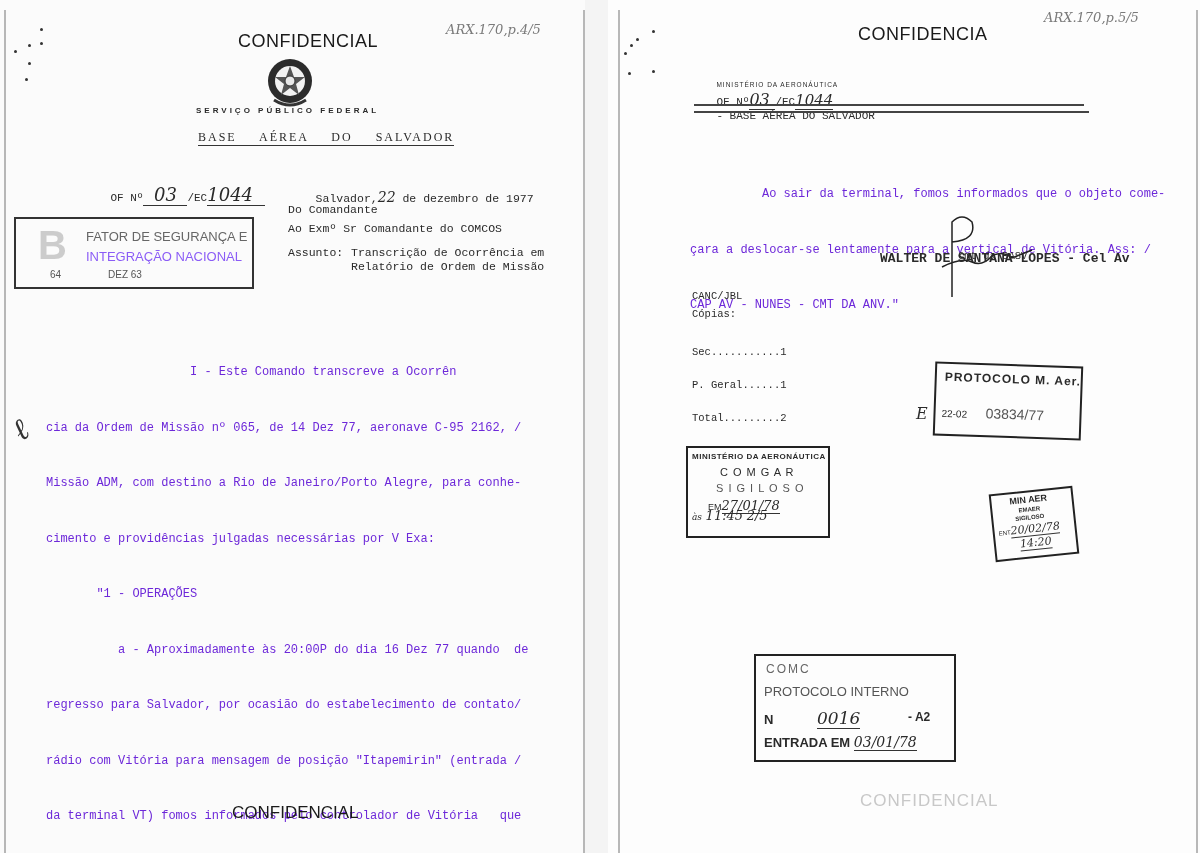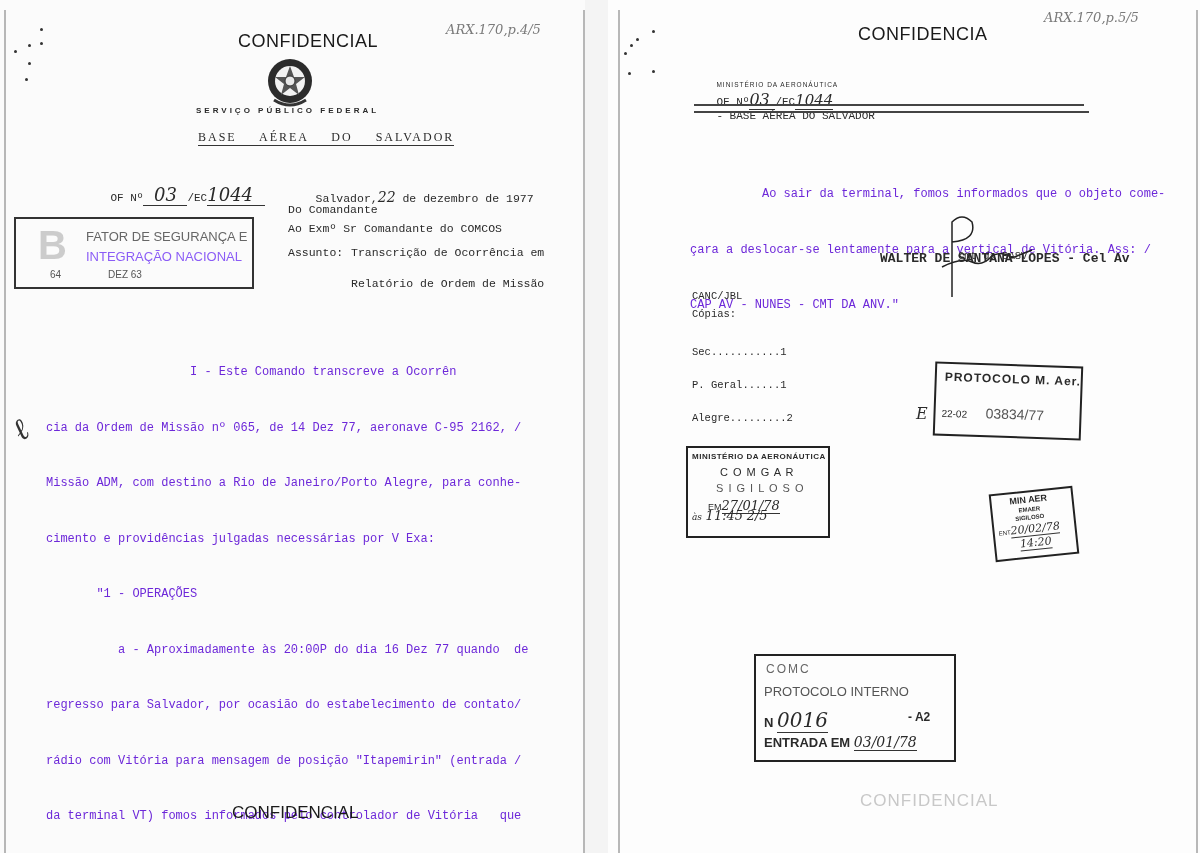--- a/index.html
+++ b/index.html
@@ -58,21 +58,21 @@
   </div>
 
   <div class="abs" style="left:288px;top:176px;font-size:11.5px;">
     <span>Salvador,</span><span class="ink" style="font-size:14px;">22</span><span> de dezembro de 1977</span>
   </div>
 
   <div class="abs" style="left:288px;top:203px;font-size:11.5px;">Do Comandante</div>
   <div class="abs" style="left:288px;top:222px;font-size:11.5px;">Ao Exmº Sr Comandante do COMCOS</div>
   <div class="abs" style="left:288px;top:246px;font-size:11.5px;">Assunto:</div>
   <div class="abs" style="left:351px;top:246px;font-size:11.5px;">Transcrição de Ocorrência em</div>
-  <div class="abs" style="left:351px;top:277px;font-size:11.5px;">Relatório de Ordem de Missão</div>
+  <div class="abs" style="left:351px;top:260px;font-size:11.5px;">Relatório de Ordem de Missão</div>
 
   <div class="stamp" style="left:14px;top:217px;width:236px;height:68px;border-color:#333;">
     <div class="ln" style="left:22px;top:4px;font-size:40px;color:#ccc;font-weight:bold;">B</div>
     <div class="ln" style="left:70px;top:10px;font-size:13px;color:#666;">FATOR DE SEGURANÇA E</div>
     <div class="ln" style="left:70px;top:30px;font-size:13px;color:#8b5cf6;">INTEGRAÇÃO NACIONAL</div>
     <div class="ln" style="left:34px;top:50px;font-size:10px;color:#555;">64</div>
     <div class="ln" style="left:92px;top:50px;font-size:10px;color:#555;">DEZ 63</div>
   </div>
 
   <div class="abs ink" style="left:14px;top:412px;font-size:30px;color:#333;transform:rotate(-35deg);">ℓ</div>
@@ -142,21 +142,21 @@
   </svg>
 
   <div class="abs" style="left:272px;top:251px;font-size:13px;font-weight:bold;">WALTER DE SANTANA LOPES - Cel Av</div>
   <div class="abs" style="left:350px;top:250px;font-size:10.5px;">Cmt da BASV</div>
 
   <div class="abs" style="left:84px;top:290px;font-size:10.5px;">CANC/JBL</div>
   <div class="abs" style="left:84px;top:308px;font-size:10.5px;">Cópias:</div>
   <div class="abs" style="left:84px;top:325px;font-size:10.5px;line-height:11px;">
     <div><span>Sec...........</span><span>1</span></div>
     <div><span>P. Geral......</span><span>1</span></div>
-    <div><span>Alegre.........</span><span>2</span></div>
+    <div><span>Total.........</span><span>2</span></div>
   </div>
 
   <div class="stamp" style="left:326px;top:364px;width:144px;height:70px;transform:rotate(2deg);">
     <div class="ln" style="left:8px;top:6px;font-size:12px;font-weight:bold;letter-spacing:1px;">PROTOCOLO M. Aer.</div>
     <div class="ln" style="left:6px;top:44px;font-size:10px;">22-02</div>
     <div class="ln" style="left:50px;top:40px;font-size:14px;color:#555;">03834/77</div>
   </div>
   <div class="abs ink" style="left:308px;top:404px;font-size:16px;">E</div>
 
   <div class="stamp" style="left:78px;top:446px;width:140px;height:88px;">
@@ -172,18 +172,18 @@
     <div class="ln" style="left:26px;top:14px;font-size:6px;font-weight:bold;">EMAER</div>
     <div class="ln" style="left:22px;top:22px;font-size:6px;font-weight:bold;">SIGILOSO</div>
     <div class="ln" style="left:4px;top:30px;font-size:6px;"><span>ENT</span><span class="ink ul" style="font-size:11px;">20/02/78</span></div>
     <div class="ln ink ul" style="left:24px;top:44px;font-size:11px;">14:20</div>
   </div>
 
   <div class="stamp" style="left:146px;top:654px;width:198px;height:104px;border-width:2px;">
     <div class="ln" style="left:10px;top:6px;font-size:12px;letter-spacing:2px;color:#666;">COMC</div>
     <div class="ln" style="left:152px;top:6px;font-size:12px;font-weight:bold;margin-top:48px;">- A2</div>
     <div class="ln" style="left:8px;top:28px;font-size:13px;color:#555;">PROTOCOLO INTERNO</div>
-    <div class="ln" style="left:8px;top:52px;font-size:13px;font-weight:bold;"><span>N</span> <span class="ink ul" style="font-weight:normal;font-size:20px;">0016</span></div>
+    <div class="ln" style="left:8px;top:52px;font-size:13px;font-weight:bold;"><span>N</span> <span class="ink ul" style="font-weight:normal;font-size:17px;margin-left:40px;">0016</span></div>
     <div class="ln" style="left:8px;top:78px;font-size:13px;font-weight:bold;"><span>ENTRADA EM</span> <span class="ink ul" style="font-weight:normal;font-size:14px;">03/01/78</span></div>
   </div>
 
   <div class="abs conf-bottom faded" style="left:252px;top:791px;color:#c8c8c8;letter-spacing:1px;">CONFIDENCIAL</div>
 </div>
 
 </body></html>

